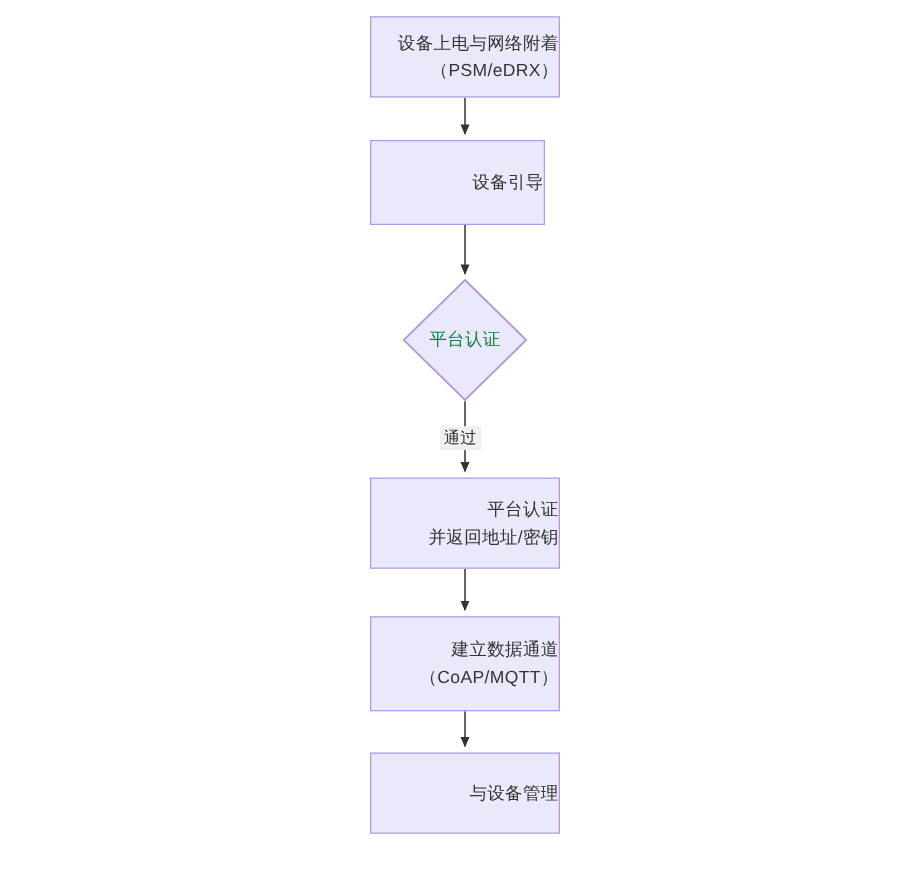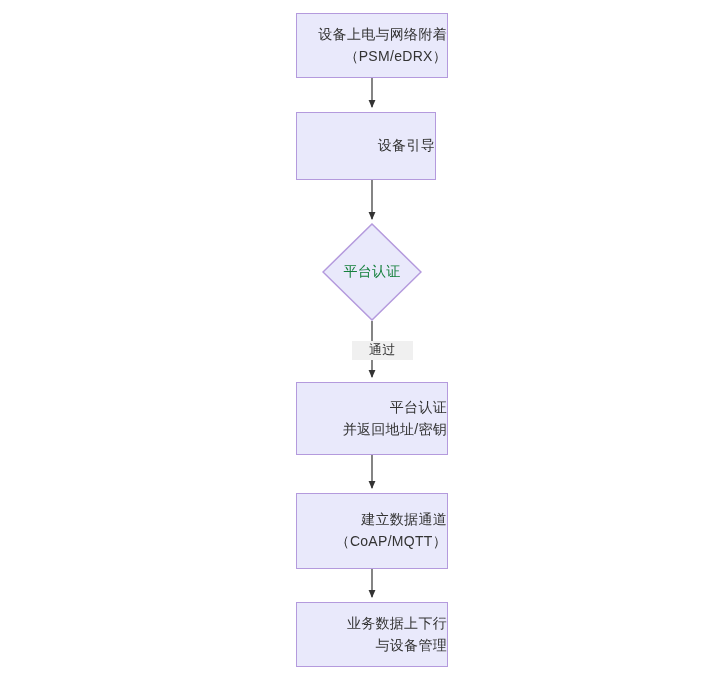--- a/index.html
+++ b/index.html
@@ -71,21 +71,21 @@
     overflow: visible;
   }
 
   
   .edge-label {
     position: absolute;
     background: #f0f0f0;
     color: #333333;
     font-size: 13px;
     line-height: 1.3;
-    padding: 1px 17px;
+    padding: 1px 3px;
     white-space: nowrap;
     letter-spacing: 0.3px;
   }
 </style>
 </head>
 <body>
 
 <div id="canvas">
 
   <svg class="edge" width="726" height="700" style="left:0; top:0;">
@@ -128,17 +128,16 @@
     <span class="line">平台认证</span>
     <span class="line">并返回地址/密钥</span>
   </div>
 
   <div class="node process" style="left:296px; top:493px; width:152px; height:76px;">
     <span class="line">建立数据通道</span>
     <span class="line">（CoAP/MQTT）</span>
   </div>
 
   <div class="node process" style="left:296px; top:602px; width:152px; height:65px;">
-    <span class="line">业务数据上下行</span>
     <span class="line">与设备管理</span>
   </div>
 
 </div>
 
 </body></html>

